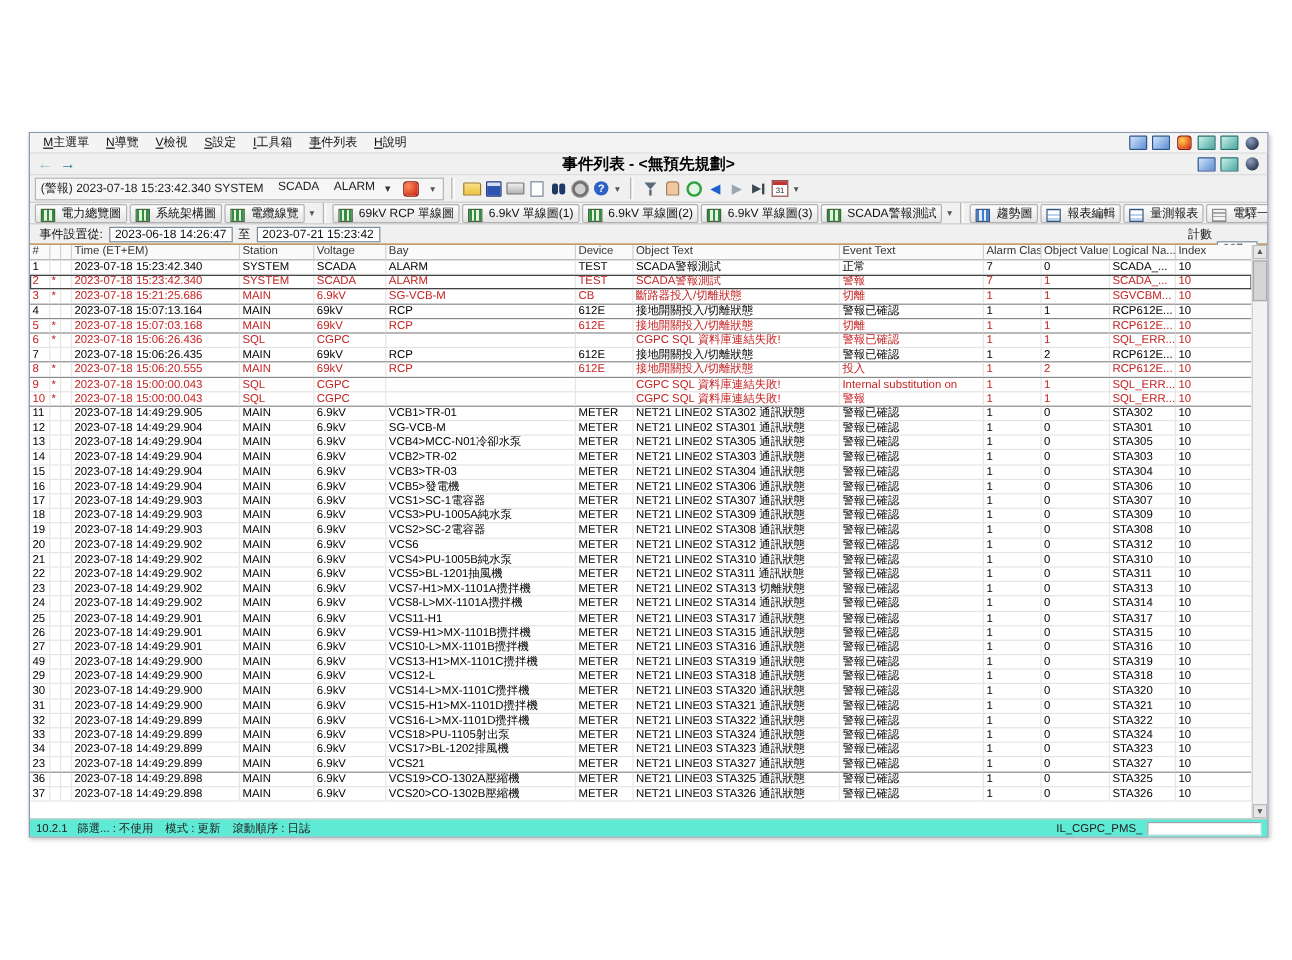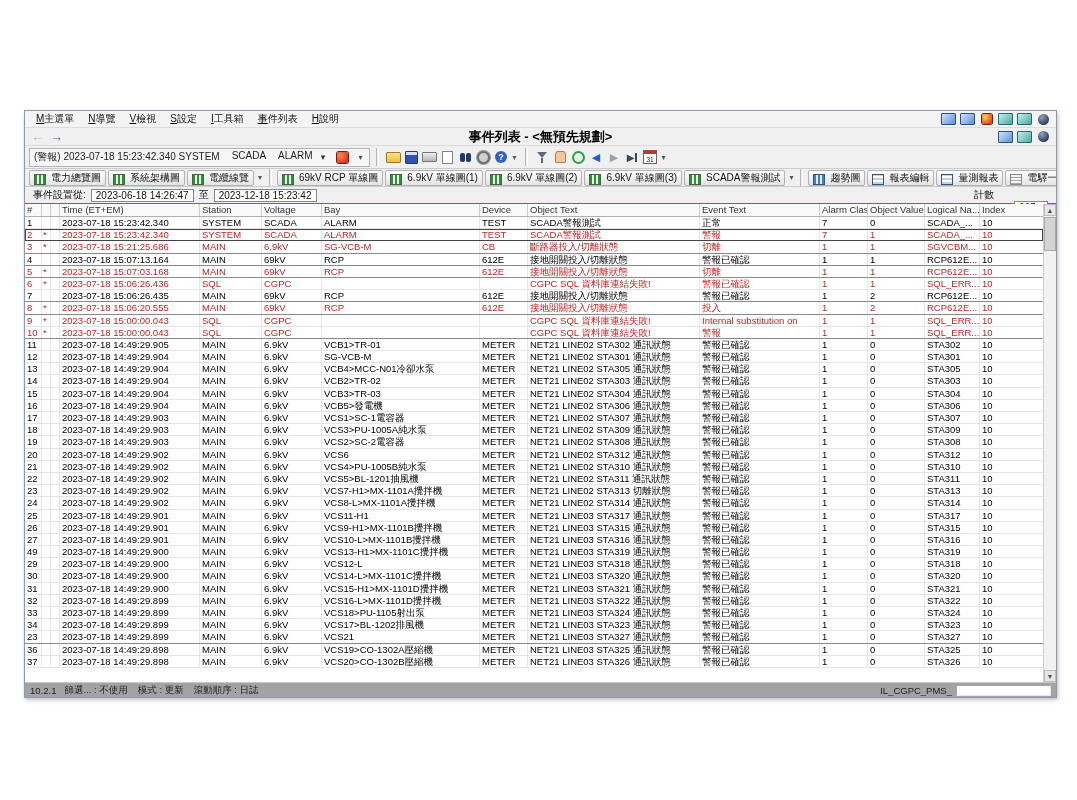--- a/index.html
+++ b/index.html
@@ -68,21 +68,21 @@
   .tab-btn{display:inline-flex;align-items:flex-end;gap:5px;height:16px;padding:0 4px;border:1px solid #b2b2b2;border-radius:2px;
            background:linear-gradient(#ffffff,#e4e4e4);white-space:nowrap;}
   .tic{width:12px;height:11px;flex:none;border:1px solid #44663f;background:repeating-linear-gradient(90deg,#2f8f3f 0 2px,#e8f2e0 2px 4px);}
   .tic-chart-blue{border-color:#33557f;background:repeating-linear-gradient(90deg,#3f7fd0 0 2px,#e6eefc 2px 4px);}
   .tic-table-blue{border-color:#33557f;background:repeating-linear-gradient(0deg,#bcd2ef 0 2px,#ffffff 2px 4px);}
   .tic-list{border-color:#8a8a8a;background:repeating-linear-gradient(0deg,#a8a8a8 0 1px,#f4f4f4 1px 3px);}
 
   
   .filterrow{height:17px;flex:none;display:flex;align-items:center;gap:5px;padding:0 8px;border-bottom:1px solid #a16207;}
   .inputbox{border:1px solid #7a8a99;background:#fff;height:13px;line-height:12px;padding:0 4px;white-space:nowrap;}
-  .count-wrap{margin-left:auto;display:flex;align-items:center;gap:20px;}
+  .count-wrap{margin-left:auto;display:flex;align-items:center;gap:4px;}
   .count-box{border:1px solid #7a8a99;background:#fff;height:13px;line-height:12px;padding:0 4px;min-width:34px;margin-top:24px;}
 
   
   .table-wrap{flex:1;display:flex;background:#ffffff;overflow:hidden;}
   .grid{flex:1;display:flex;flex-direction:column;overflow:hidden;}
   .thead{display:flex;height:13px;flex:none;background:#fafafa;border-bottom:1px solid #b0b0b0;color:#333;}
   .cell{flex:none;padding:0 2px;white-space:nowrap;overflow:hidden;border-right:1px solid #e6e6e6;}
   .hc{border-right:1px solid #d0d0d0;font-size:9.5px;}
   .rows{flex:1;overflow:hidden;}
   .row{display:flex;height:12.2px;line-height:12px;font-size:9.5px;border-bottom:1px solid #e4e4e4;color:#000;}
@@ -91,21 +91,21 @@
   .row.sel{outline:1px solid #444;outline-offset:-1px;}
   .c0{width:17px}.c1{width:9px;padding:0 1px}.c2{width:9px;padding:0 1px}.c3{width:140px}.c4{width:62px}.c5{width:60px}
   .c6{width:158px}.c7{width:48px}.c8{width:172px}.c9{width:120px}.c10{width:48px}.c11{width:57px}.c12{width:55px}
   .c13{flex:1;border-right:none;}
   .vscroll{width:13px;flex:none;background:#f2f2f2;border-left:1px solid #cccccc;position:relative;}
   .sb-btn{position:absolute;left:0;width:12px;height:12px;font-size:7px;color:#555;display:flex;align-items:center;justify-content:center;background:#e6e6e6;border:1px solid #bbb;}
   .sb-up{top:0;} .sb-down{bottom:0;}
   .sb-thumb{position:absolute;left:0;top:13px;width:12px;height:34px;background:#d4d4d4;border:1px solid #aaa;}
 
   
-  .statusbar{height:15px;flex:none;display:flex;align-items:center;gap:8px;padding:0 5px;background:#a3a3a3;border-top:1px solid #c8c8c8;font-size:9.5px;color:#222;}
+  .statusbar{height:15px;flex:none;display:flex;align-items:center;gap:8px;padding:0 5px;background:#5eead4;border-top:1px solid #c8c8c8;font-size:9.5px;color:#222;}
   .st-seg{white-space:nowrap;}
   .st-right{margin-left:auto;display:flex;align-items:flex-start;gap:4px;}
   .st-box{width:95px;height:11px;background:#fff;border:1px solid #9aa5ad;border-right-color:#e8e8e8;border-bottom-color:#e8e8e8;}
 </style>
 </head>
 <body>
 
 <div class="window">
 
 
@@ -229,21 +229,21 @@
       <span class="tab-btn">
         <span class="tic tic-list"></span>
         <span class="tab-label">電驛一覽表</span>
       </span>
     </div>
 
   <div class="filterrow">
     <span>事件設置從:</span>
     <span class="inputbox">2023-06-18 14:26:47</span>
     <span>至</span>
-    <span class="inputbox">2023-12-18 15:23:42</span>
+    <span class="inputbox">2023-07-21 15:23:42</span>
     <span class="count-wrap">
       <span>計數</span>
       <span class="count-box">667</span>
     </span>
   </div>
 
   <div class="table-wrap">
     <div class="grid">
       <div class="thead">
           <div class="cell hc c0">#</div>

